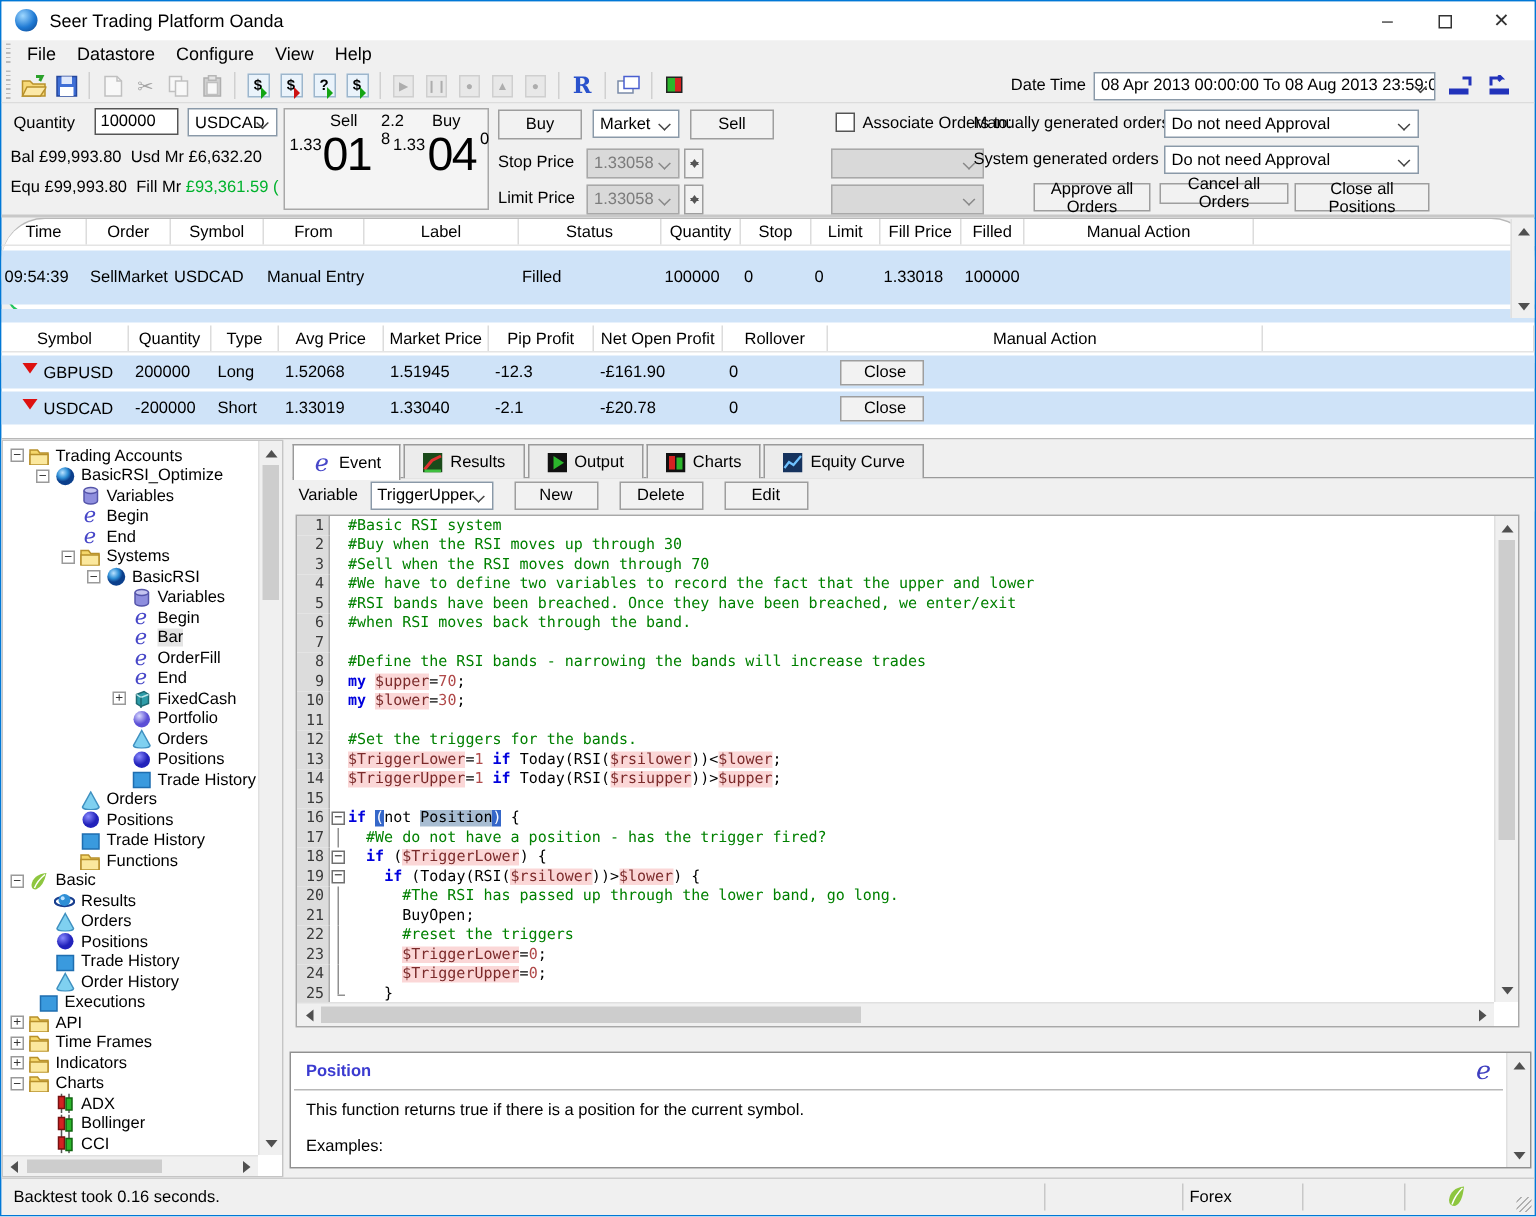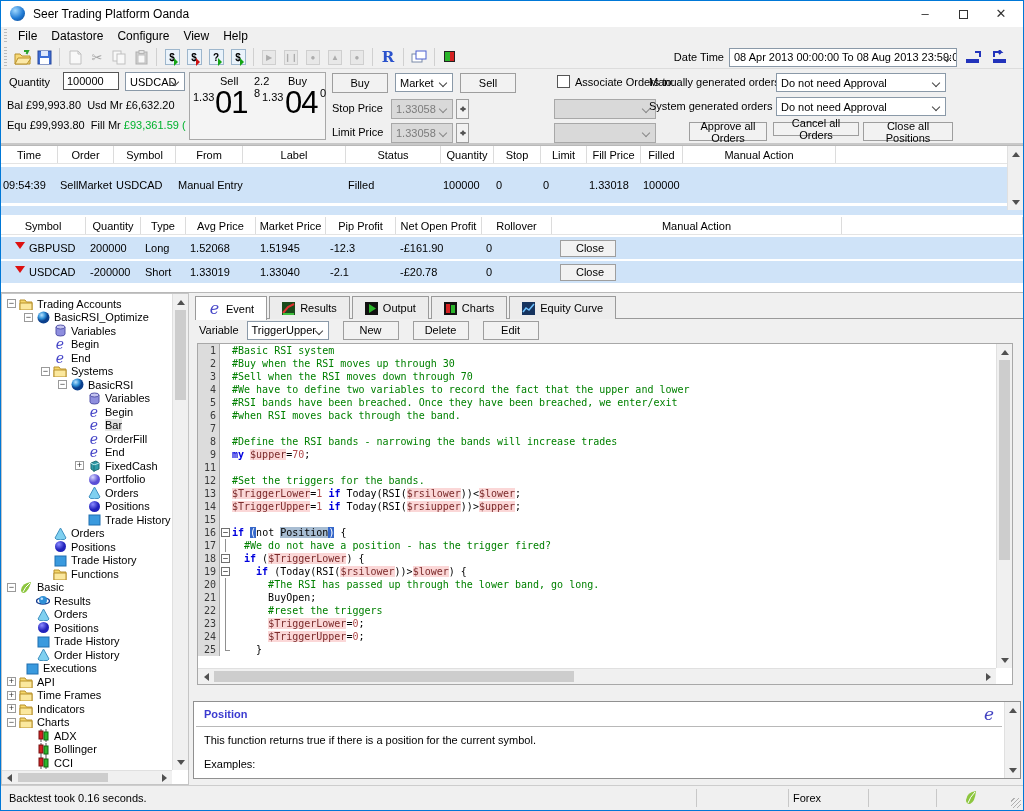--- a/index.html
+++ b/index.html
@@ -57,21 +57,21 @@
   .spin { position:absolute; width:13px; height:20px; border:1px solid #9e9e9e; background:#f2f2f2; }
   .spin i { position:absolute; left:3px; width:0; height:0; border:3px solid transparent; }
   .spin .up { top:3px; border-bottom:4px solid #555; }
   .spin .dn { bottom:3px; border-top:4px solid #555; }
   .dis-combo { background:#d9d9d9; border:1px solid #a8a8a8; color:#7c7c7c; }
   .dis-combo .chev { border-color:#888; }
   .checkbox { position:absolute; width:13px; height:13px; background:#fff; border:1px solid #555; }
   .r-lbl { text-align:right; }
 
   
-  .orders-panel { position:absolute; top:144px; left:0; right:0; height:70px; background:#fff; border-top:1px solid #b8b8b8; border-bottom:5px solid #22c55e; }
+  .orders-panel { position:absolute; top:144px; left:0; right:0; height:70px; background:#fff; border-top:1px solid #b8b8b8; border-bottom:3px solid #22c55e;border-radius:29px; }
   .grid-hdr { display:grid; height:18px; border-bottom:1px solid #e4e4e4; }
   .grid-hdr span { border-right:1px solid #dcdcdc; display:flex; align-items:center; justify-content:center; font-size:11px; overflow:hidden; white-space:nowrap; }
   .o-grid { grid-template-columns:57px 56px 62px 67px 103px 95px 53px 47px 46px 54px 42px 153px 1fr; }
   .o-row { display:grid; grid-template-columns:57px 56px 62px 67px 103px 95px 53px 47px 46px 54px 42px 153px 1fr;
            height:36px; margin-top:3px; background:#cfe3f8; align-items:center; }
   .o-row span { padding-left:2px; white-space:nowrap; overflow:hidden; }
   .vsb { position:absolute; width:16px; background:#f0f0f0; border-left:1px solid #e0e0e0; }
   .sb-btn { position:absolute; left:0; width:16px; height:15px; display:flex; align-items:center; justify-content:center; }
   .tri { width:0; height:0; border:4px solid transparent; }
   .tri.up { border-bottom:5px solid #505050; margin-top:-3px; }
@@ -935,20 +935,25 @@
               <span class="ln-num">8</span>
               <span class="ln-fold"></span>
               <span class="ln-code"><span class="sc">#Define the RSI bands - narrowing the bands will increase trades</span></span>
             </div>
             <div class="ln">
               <span class="ln-num">9</span>
               <span class="ln-fold"></span>
               <span class="ln-code"><span class="sk">my</span><span> </span><span class="sv">$upper</span><span>=</span><span class="sn">70</span><span>;</span></span>
             </div>
             <div class="ln">
+              <span class="ln-num">10</span>
+              <span class="ln-fold"></span>
+              <span class="ln-code"><span class="sk">my</span><span> </span><span class="sv">$lower</span><span>=</span><span class="sn">30</span><span>;</span></span>
+            </div>
+            <div class="ln">
               <span class="ln-num">11</span>
               <span class="ln-fold"></span>
               <span class="ln-code"></span>
             </div>
             <div class="ln">
               <span class="ln-num">12</span>
               <span class="ln-fold"></span>
               <span class="ln-code"><span class="sc">#Set the triggers for the bands.</span></span>
             </div>
             <div class="ln">

